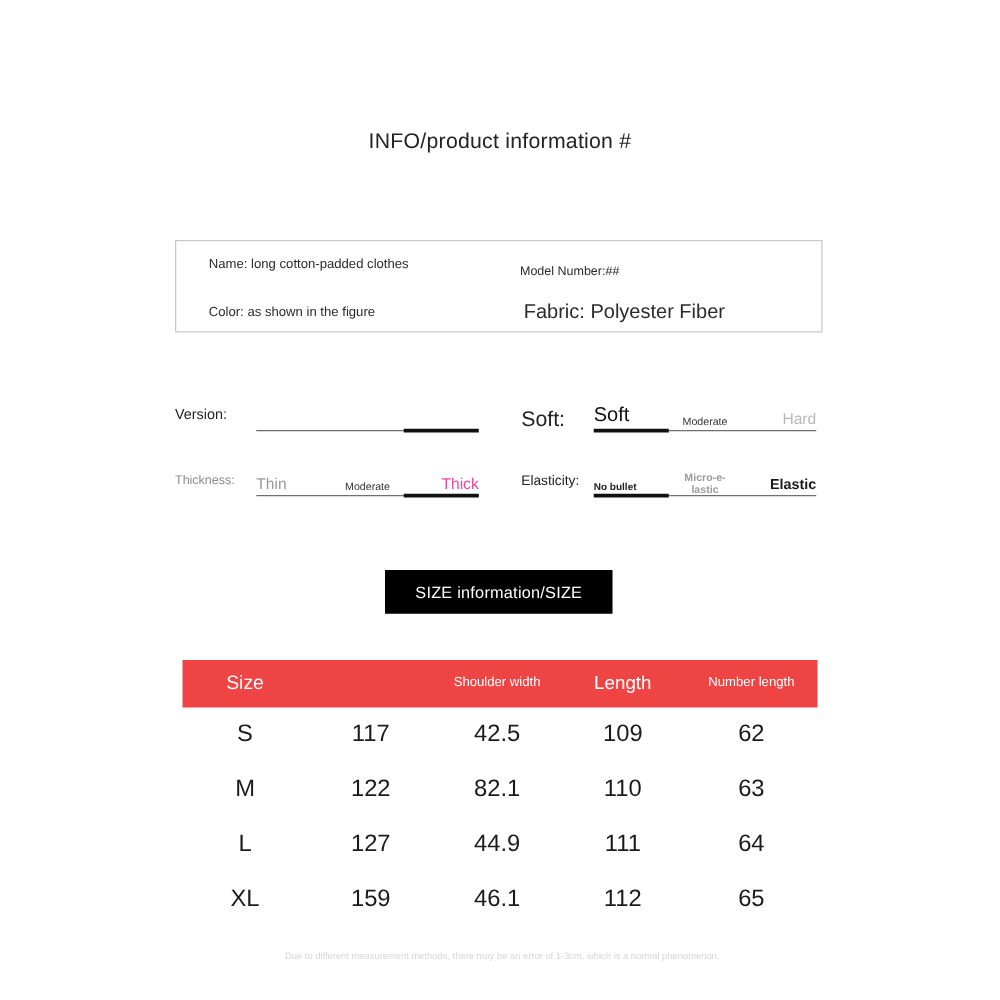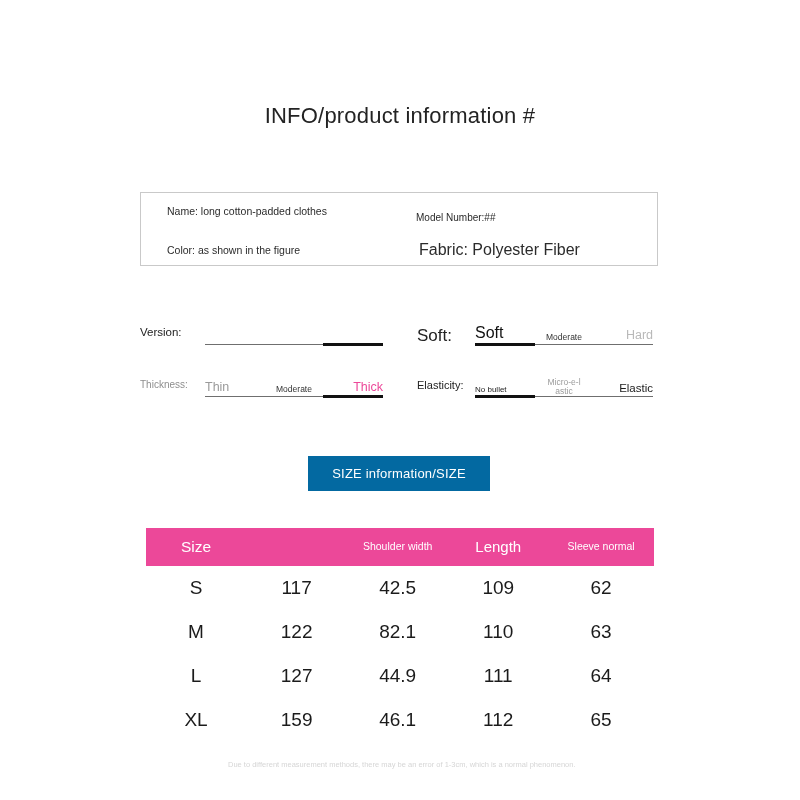--- a/index.html
+++ b/index.html
@@ -16,21 +16,21 @@
     position: relative;
   }
 
   
   .page-title {
     position: absolute;
     left: 0;
     top: 103px;
     width: 800px;
     text-align: center;
-    font-size: 22px;
+    font-size: 17px;
     color: #232323;
     letter-spacing: 0.2px;
   }
 
   
   .info-box {
     position: absolute;
     left: 140px;
     top: 192px;
     width: 518px;
@@ -104,39 +104,39 @@
   .attr-bar-fill.at-left  { left: 0; }
   .attr-bar-fill.at-right { right: 0; }
 
   
   .size-banner {
     position: absolute;
     left: 308px;
     top: 456px;
     width: 182px;
     height: 35px;
-    background: #0369a1;
+    background: #000000;
     color: #ffffff;
     font-size: 13px;
     display: flex;
     align-items: center;
     justify-content: center;
     letter-spacing: 0.2px;
   }
 
   
   .size-table {
     position: absolute;
     left: 146px;
     top: 528px;
     width: 508px;
   }
   .st-head {
     display: flex;
-    background: #ec4899;
+    background: #ef4444;
     height: 38px;
     align-items: center;
   }
   .st-head .cell {
     color: #ffffff;
     text-align: center;
     line-height: 1.1;
   }
   .st-row {
     display: flex;
@@ -218,21 +218,21 @@
       <div class="attr-opt pos-right" style="font-size:12.5px; color:#ec4899;">Thick</div>
     </div>
     <div class="attr-bar" style="top:22px;">
       <div class="attr-bar-fill at-right"></div>
     </div>
   </div>
 </div>
 
 <div class="attr" style="left:417px; top:374px; width:250px; height:40px;">
   <div class="attr-label" style="top:5px; font-size:11px; color:#232323;">Elasticity:</div>
-  <div class="attr-scale" style="left:58px; top:0;">
+  <div class="attr-scale" style="left:58px; top:0;font-weight:bold;">
     <div class="attr-opts">
       <div class="attr-opt pos-left" style="font-size:8px; color:#222;">No bullet</div>
       <div class="attr-opt pos-mid" style="font-size:8.5px; color:#9c9c9c; width:34px; white-space:normal; word-break:break-all; bottom:-2px;">Micro-e-lastic</div>
       <div class="attr-opt pos-right" style="font-size:11.5px; color:#1b1b1b;">Elastic</div>
     </div>
     <div class="attr-bar" style="top:22px;">
       <div class="attr-bar-fill at-left"></div>
     </div>
   </div>
 </div>
@@ -241,21 +241,21 @@
   <span>SIZE information/SIZE</span>
 </div>
 
 <div class="size-table">
 
   <div class="st-head">
     <div class="cell col0 h-size">Size</div>
     <div class="cell col1 h-blank"></div>
     <div class="cell col2 h-small">Shoulder width</div>
     <div class="cell col3 h-length">Length</div>
-    <div class="cell col4 h-small">Sleeve normal</div>
+    <div class="cell col4 h-small">Number length</div>
   </div>
 
   <div class="st-row">
     <div class="cell col0">S</div>
     <div class="cell col1">117</div>
     <div class="cell col2">42.5</div>
     <div class="cell col3">109</div>
     <div class="cell col4">62</div>
   </div>
 

